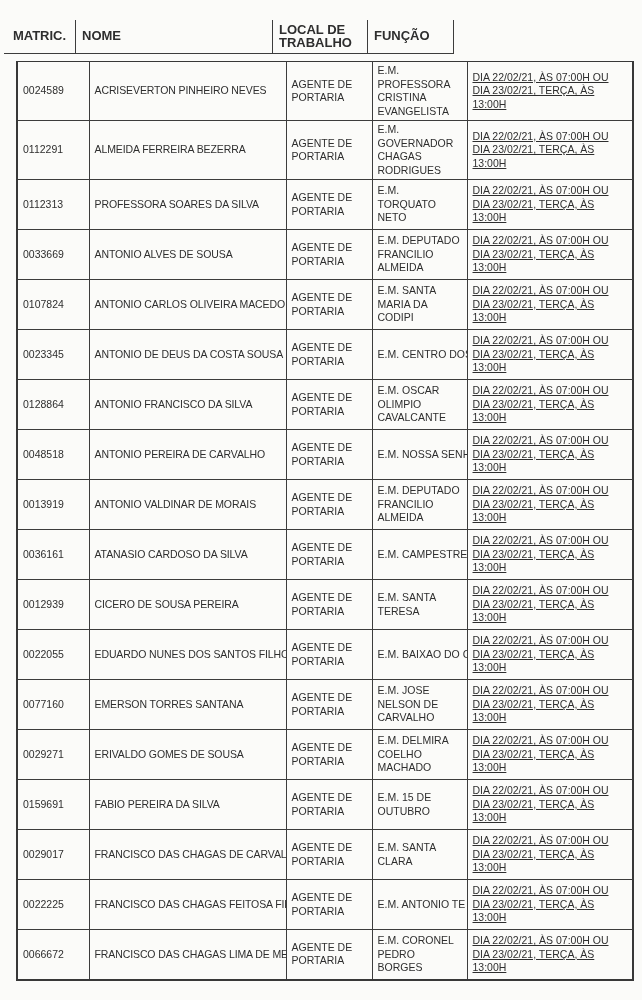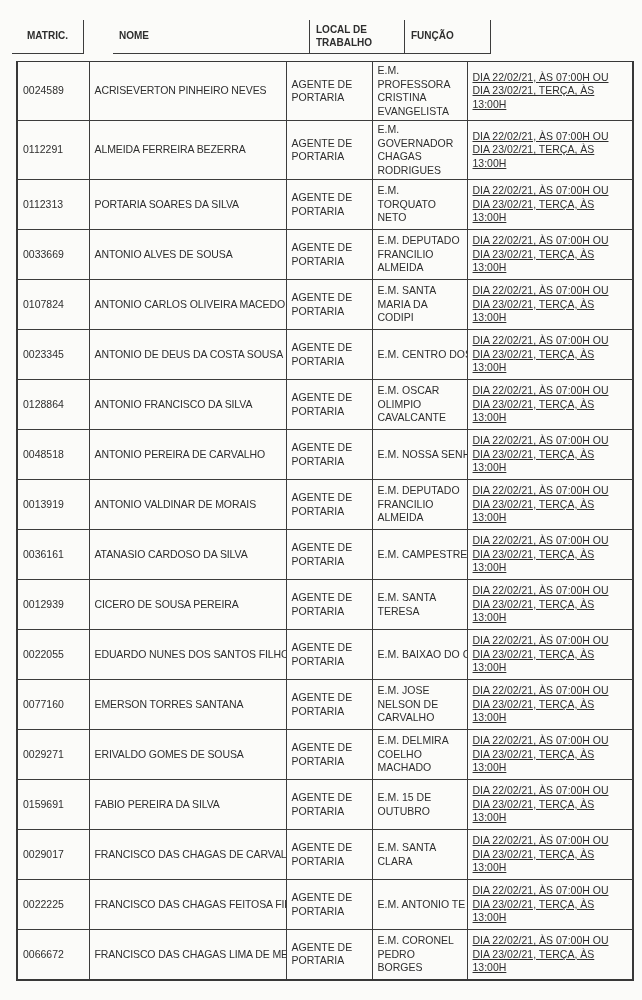--- a/index.html
+++ b/index.html
@@ -10,38 +10,38 @@
     height: 1000px;
     background: #fbfbf9;
     font-family: "Liberation Sans", sans-serif;
     color: #2e2e2e;
     overflow: hidden;
   }
 
   
   .hdr {
     position: absolute;
-    left: 12px;
+    left: 4px;
     top: 20px;
     width: 616px;
     height: 34px;
     display: flex;
     font-weight: bold;
-    font-size: 10px;
+    font-size: 13px;
   }
   .hdr .hcell {
     border-right: 1px solid #3c3c3c;
     border-bottom: 1px solid #3c3c3c;
     display: flex;
     align-items: center;
     padding: 2px 6px;
     line-height: 12.5px;
   }
   .hcell.h-matric  { width: 72px;  justify-content: center; border-right: 1px solid #3c3c3c; }
-  .hcell.h-nome    { width: 197px; margin-left: 29px; }
+  .hcell.h-nome    { width: 197px; }
   .hcell.h-funcao  { width: 86px; }
   .hcell.h-local   { width: 95px;  white-space: pre-line; }
   .hcell.h-data    {
     width: 166px;
     justify-content: center;
     border: 1.5px solid #3c3c3c;
   }
 
   
   table.body {
@@ -124,21 +124,21 @@
 GOVERNADOR
 CHAGAS
 RODRIGUES</td>
       <td class="c-data">DIA 22/02/21, ÀS 07:00H OU
 DIA 23/02/21, TERÇA, ÀS
 13:00H</td>
     </tr>
 
     <tr>
       <td class="c-matric">0112313</td>
-      <td class="c-nome">PORTARIA SOARES DA SILVA</td>
+      <td class="c-nome">PROFESSORA SOARES DA SILVA</td>
       <td class="c-funcao">AGENTE DE
 PORTARIA</td>
       <td class="c-local">E.M.
 TORQUATO
 NETO</td>
       <td class="c-data">DIA 22/02/21, ÀS 07:00H OU
 DIA 23/02/21, TERÇA, ÀS
 13:00H</td>
     </tr>
 

